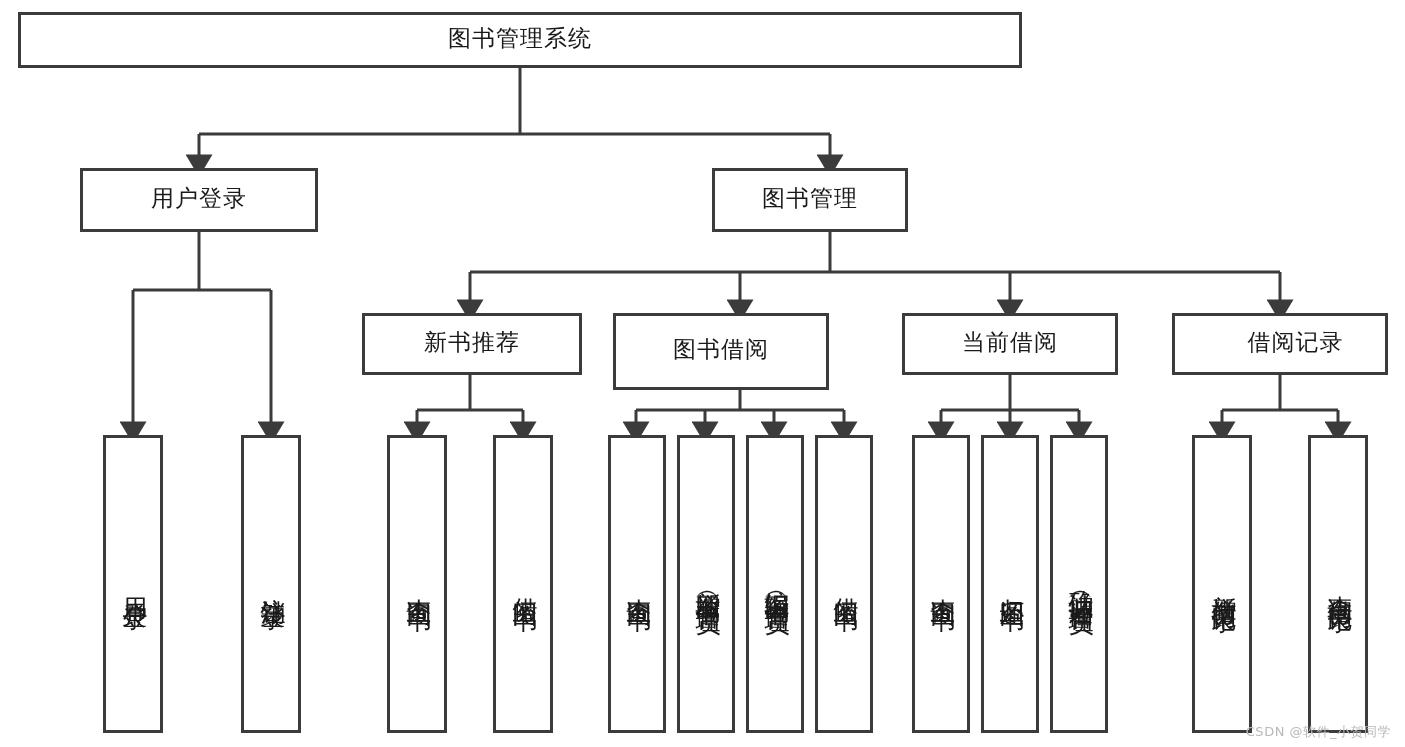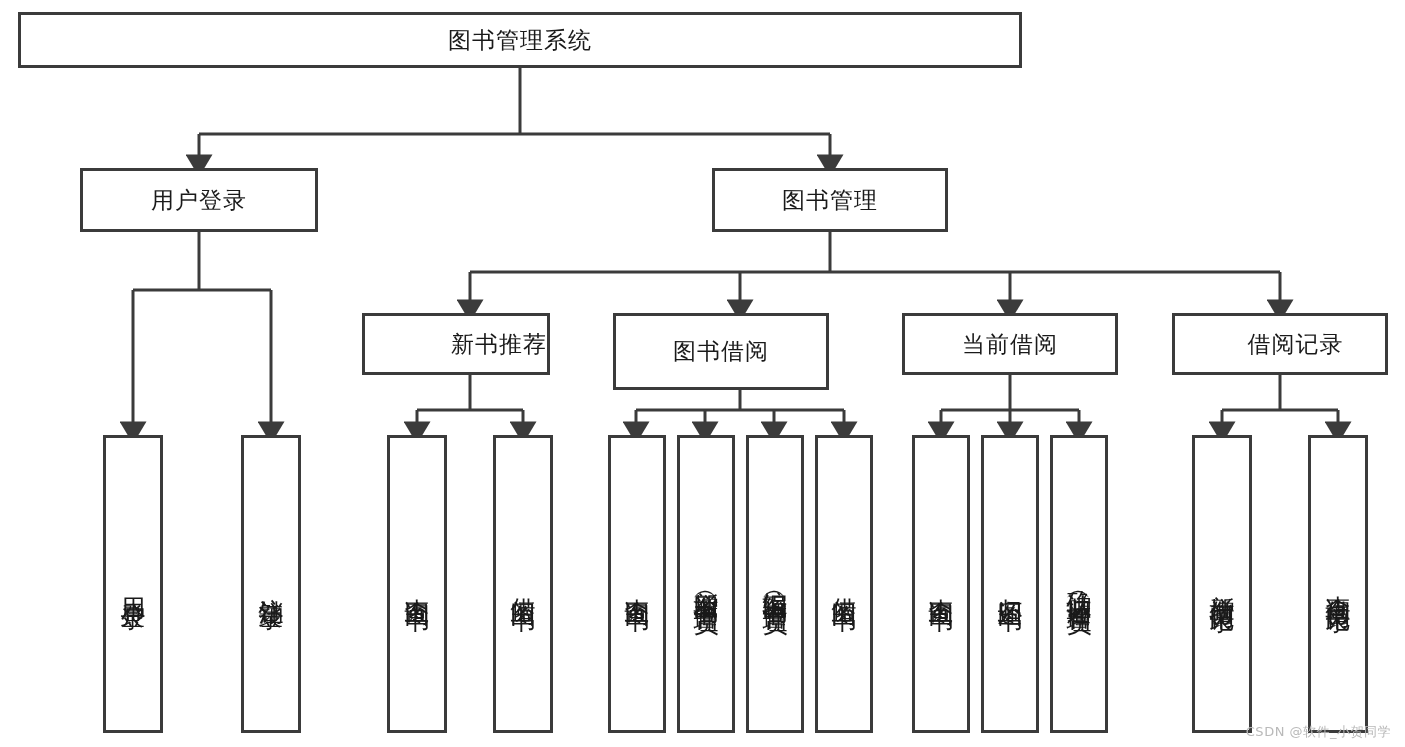--- a/index.html
+++ b/index.html
@@ -27,20 +27,21 @@
     align-items: center;
     justify-content: center;
     color: #1a1a1a;
     z-index: 3;
   }
   .node .label {
     font-size: 23px;
     line-height: 1.15;
     letter-spacing: 1px;
     white-space: nowrap;
+    font-family: Liberation Mono, monospace;
   }
   
   .node.vertical .label {
     writing-mode: vertical-rl;
     text-orientation: upright;
     font-size: 25px;
     letter-spacing: 3px;
     line-height: 1;
     white-space: nowrap;
     text-align: center;
@@ -126,25 +127,25 @@
     </g>
   </svg>
 
   <div class="node" style="left:18px; top:12px; width:1004px; height:56px;">
     <span class="label">图书管理系统</span>
   </div>
 
   <div class="node" style="left:80px; top:168px; width:238px; height:64px;">
     <span class="label">用户登录</span>
   </div>
-  <div class="node" style="left:712px; top:168px; width:236px; height:64px;">
+  <div class="node" style="left:712px; top:168px; width:196px; height:64px;">
     <span class="label">图书管理</span>
   </div>
 
-  <div class="node" style="left:362px; top:313px; width:188px; height:62px;justify-content:flex-end;">
+  <div class="node" style="left:362px; top:313px; width:220px; height:62px;">
     <span class="label">新书推荐</span>
   </div>
   <div class="node" style="left:613px; top:313px; width:216px; height:77px;">
     <span class="label">图书借阅</span>
   </div>
   <div class="node" style="left:902px; top:313px; width:216px; height:62px;text-align:center;">
     <span class="label">当前借阅</span>
   </div>
   <div class="node" style="left:1172px; top:313px; width:216px; height:62px;padding-left:31px;">
     <span class="label">借阅记录</span>

